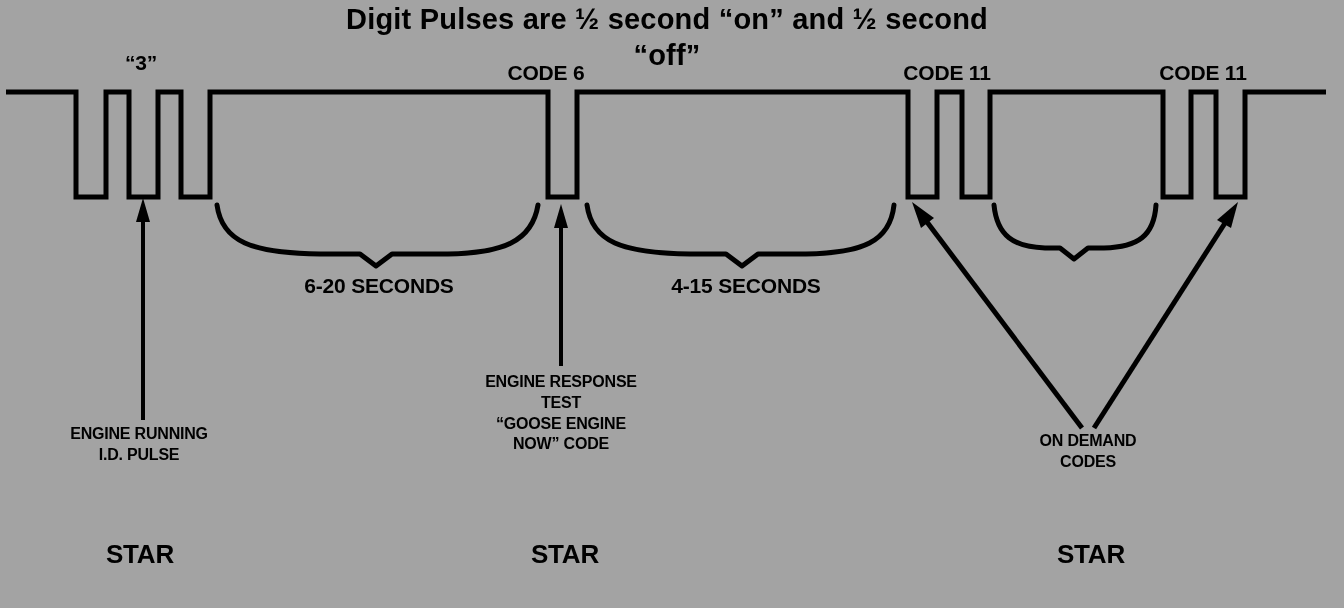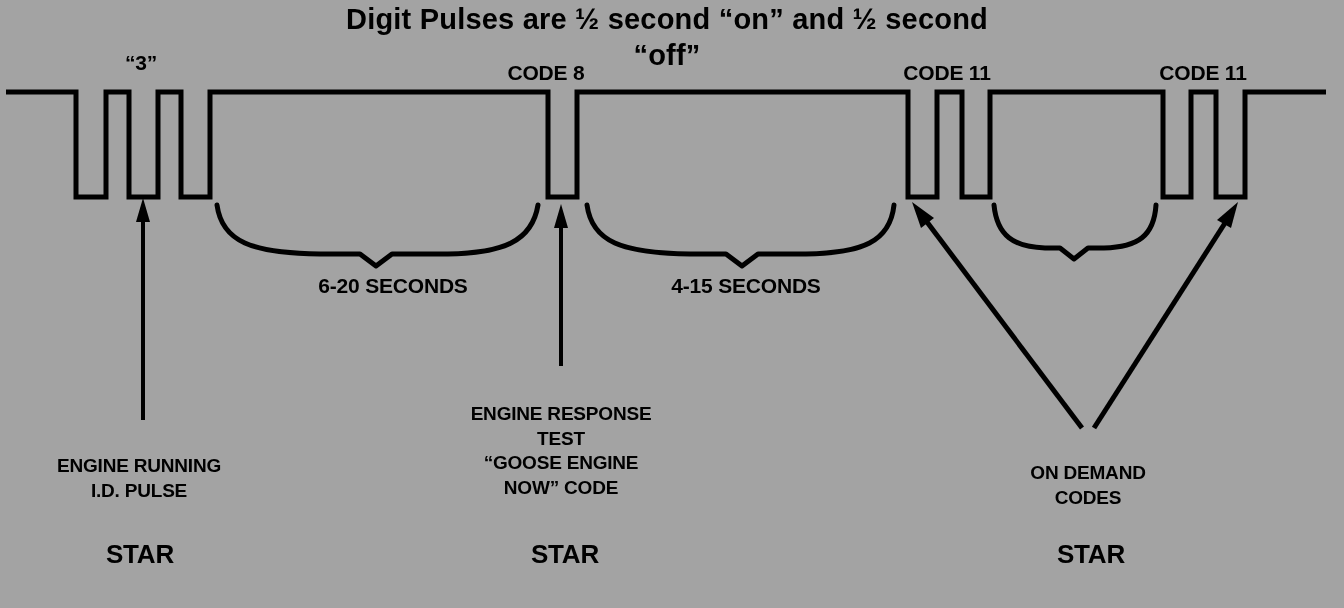--- a/index.html
+++ b/index.html
@@ -26,21 +26,21 @@
     font-weight: 700;
     white-space: pre-line;
     text-align: center;
     color: #000;
     letter-spacing: -0.2px;
     line-height: 1.25;
   }
   .title      { font-size: 29px; letter-spacing: 0.2px; }
   .wavelabel  { font-size: 21px; }
   .seconds    { font-size: 21px; line-height: 1.24; }
-  .callout    { font-size: 19px; line-height: 1.3; margin-top: 30px; }
+  .callout    { font-size: 16px; line-height: 1.3; }
   .star       { font-size: 26px; line-height: 1.3; }
   .wave   { fill: none; stroke: #000; stroke-width: 5; stroke-linejoin: miter; }
   .brace  { fill: none; stroke: #000; stroke-width: 5; stroke-linejoin: round; stroke-linecap: round; }
   .arrowline  { stroke: #000; stroke-width: 4; }
   .arrowline2 { stroke: #000; stroke-width: 5; }
   .arrowhead  { fill: #000; stroke: none; }
 </style>
 </head>
 <body>
 
@@ -67,25 +67,25 @@
 
     <line class="arrowline2" x1="1082" y1="428" x2="927" y2="222"></line>
     <polygon class="arrowhead" points="912,202 934,218 921,228"></polygon>
     <line class="arrowline2" x1="1094" y1="428" x2="1225" y2="223"></line>
     <polygon class="arrowhead" points="1238,202 1231,228 1217,220"></polygon>
   </svg>
 
   <div class="lbl title" style="left:667px; top:1px;">Digit Pulses are ½ second “on” and ½ second “off”</div>
 
   <div class="lbl wavelabel" style="left:141px; top:50px;">“3”</div>
-  <div class="lbl wavelabel" style="left:546px; top:60px;">CODE 8</div>
+  <div class="lbl wavelabel" style="left:546px; top:60px;">CODE 6</div>
   <div class="lbl wavelabel" style="left:947px; top:60px;">CODE 11</div>
   <div class="lbl wavelabel" style="left:1203px; top:60px;">CODE 11</div>
 
-  <div class="lbl seconds" style="left:393px; top:273px;">6-20 SECONDS</div>
+  <div class="lbl seconds" style="left:379px; top:273px;">6-20 SECONDS</div>
   <div class="lbl seconds" style="left:746px; top:273px;">4-15 SECONDS</div>
 
   <div class="lbl callout" style="left:139px; top:424px;">ENGINE RUNNING
 I.D. PULSE</div>
   <div class="lbl callout" style="left:561px; top:372px;">ENGINE RESPONSE
 TEST
 “GOOSE ENGINE
 NOW” CODE</div>
   <div class="lbl callout" style="left:1088px; top:431px;">ON DEMAND
 CODES</div>

